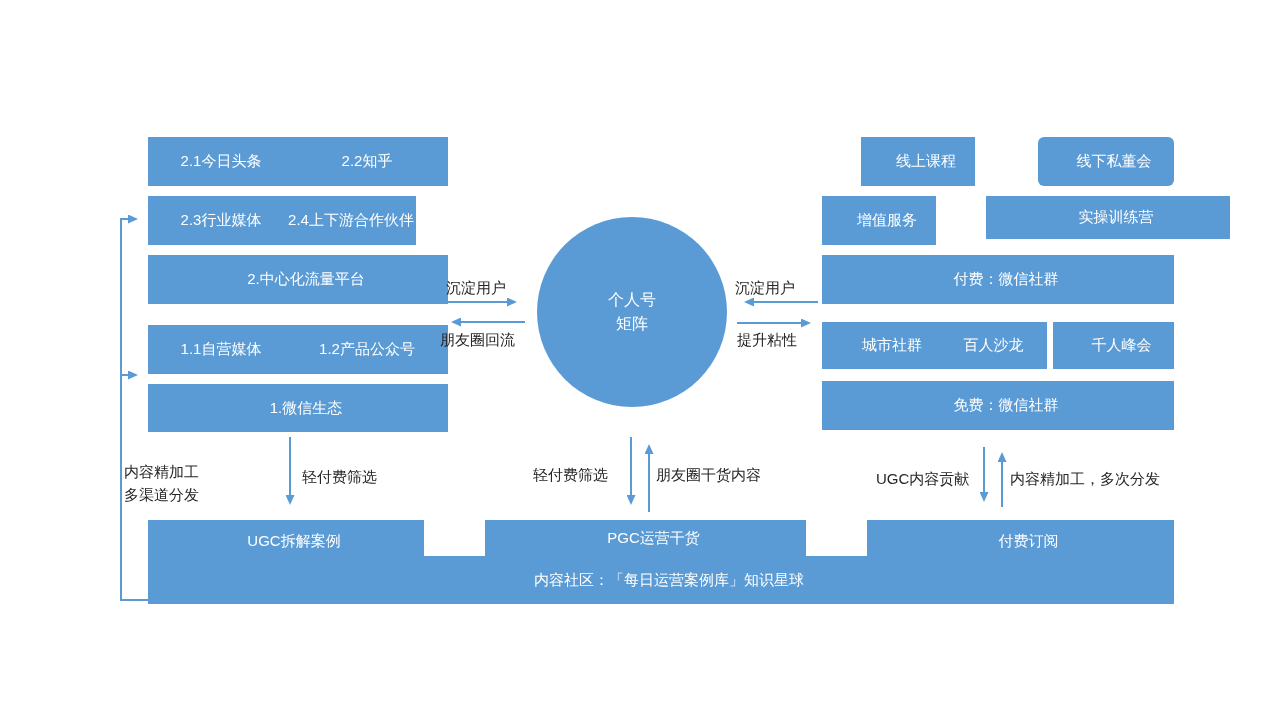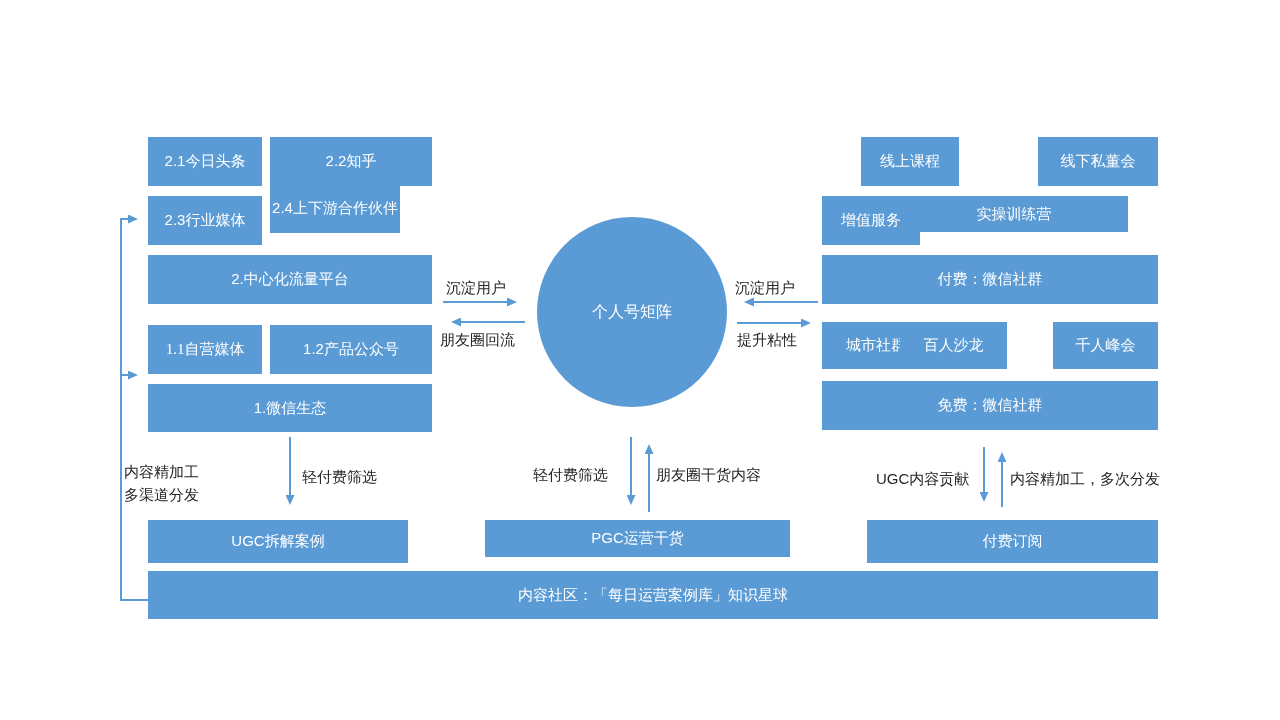--- a/index.html
+++ b/index.html
@@ -11,28 +11,29 @@
     overflow:hidden;
   }
   .box{
     position:absolute;
     background:var(--box-blue,#5B9BD5);
     color:var(--box-text,#ffffff);
     display:flex;align-items:center;justify-content:center;
     font-size:15px;
     white-space:nowrap;
     text-align:center;
+    padding-left:16px;
   }
   .circle{
     position:absolute;
     left:537px;top:217px;width:190px;height:190px;
     border-radius:50%;
     background:var(--box-blue,#5B9BD5);
     color:var(--box-text,#ffffff);
-    display:flex;flex-direction:row;align-items:center;justify-content:center;
+    display:flex;flex-direction:column;align-items:center;justify-content:center;
     font-size:16px;line-height:24px;
   }
   .lbl{
     position:absolute;
     color:var(--label-text,#262626);
     font-size:15px;
     white-space:nowrap;
     line-height:18px;
   }
   .lbl2{line-height:23px;}
@@ -51,47 +52,47 @@
   }
 </style>
 </head>
 <body>
 
 <div class="canvas" id="canvas" style="--box-blue: #5B9BD5; --arrow-blue: #5B9BD5; --box-text: #FFFFFF; --label-text: #262626;">
 
   <div class="box" style="left:148px;top:137px;width:114px;height:49px;">2.1今日头条</div>
   <div class="box" style="left:270px;top:137px;width:162px;height:49px;">2.2知乎</div>
   <div class="box" style="left:148px;top:196px;width:114px;height:49px;">2.3行业媒体</div>
-  <div class="box" style="left:270px;top:184px;width:130px;height:49px;">2.4上下游合作伙伴</div>
+  <div class="box" style="left:270px;top:196px;width:130px;height:49px;">2.4上下游合作伙伴</div>
   <div class="box" style="left:148px;top:255px;width:284px;height:49px;">2.中心化流量平台</div>
 
-  <div class="box" style="left:148px;top:325px;width:114px;height:49px;font-family:Liberation Serif, serif;">1.1自营媒体</div>
+  <div class="box" style="left:148px;top:325px;width:114px;height:49px;">1.1自营媒体</div>
   <div class="box" style="left:270px;top:325px;width:162px;height:49px;">1.2产品公众号</div>
   <div class="box" style="left:148px;top:384px;width:284px;height:48px;">1.微信生态</div>
 
   <div class="circle">
     <span>个人号</span>
     <span>矩阵</span>
   </div>
 
   <div class="box" style="left:822px;top:137px;width:98px;height:49px;margin-left:39px;">线上课程</div>
-  <div class="box" style="left:1038px;top:137px;width:120px;height:49px;">线下私董会</div>
+  <div class="box" style="left:1038px;top:137px;width:120px;height:49px;border-radius:6px;">线下私董会</div>
   <div class="box" style="left:822px;top:196px;width:98px;height:49px;text-align:center;">增值服务</div>
-  <div class="box" style="left:900px;top:196px;width:228px;height:36px;">实操训练营</div>
+  <div class="box" style="left:986px;top:196px;width:228px;height:43px;">实操训练营</div>
   <div class="box" style="left:822px;top:255px;width:336px;height:49px;">付费：微信社群</div>
 
   <div class="box" style="left:822px;top:322px;width:108px;height:47px;">城市社群</div>
-  <div class="box" style="left:900px;top:322px;width:107px;height:47px;">百人沙龙</div>
+  <div class="box" style="left:924px;top:322px;width:107px;height:47px;">百人沙龙</div>
   <div class="box" style="left:1053px;top:322px;width:105px;height:47px;">千人峰会</div>
   <div class="box" style="left:822px;top:381px;width:336px;height:49px;">免费：微信社群</div>
 
   <div class="box" style="left:148px;top:520px;width:260px;height:43px;">UGC拆解案例</div>
   <div class="box" style="left:485px;top:520px;width:305px;height:37px;">PGC运营干货</div>
   <div class="box" style="left:867px;top:520px;width:291px;height:43px;">付费订阅</div>
-  <div class="box" style="left:148px;top:571px;width:1010px;height:48px;">内容社区：「每日运营案例库」知识星球</div>
+  <div class="box" style="left:148px;top:556px;width:1010px;height:48px;">内容社区：「每日运营案例库」知识星球</div>
 
   <div class="lbl" style="left:446px;top:279px;">沉淀用户</div>
   <div class="lbl" style="left:440px;top:331px;">朋友圈回流</div>
   <div class="lbl" style="left:735px;top:279px;">沉淀用户</div>
   <div class="lbl" style="left:737px;top:331px;">提升粘性</div>
 
   <div class="lbl lbl2" style="left:124px;top:460px;">
     <div>内容精加工</div>
     <div>多渠道分发</div>
   </div>

